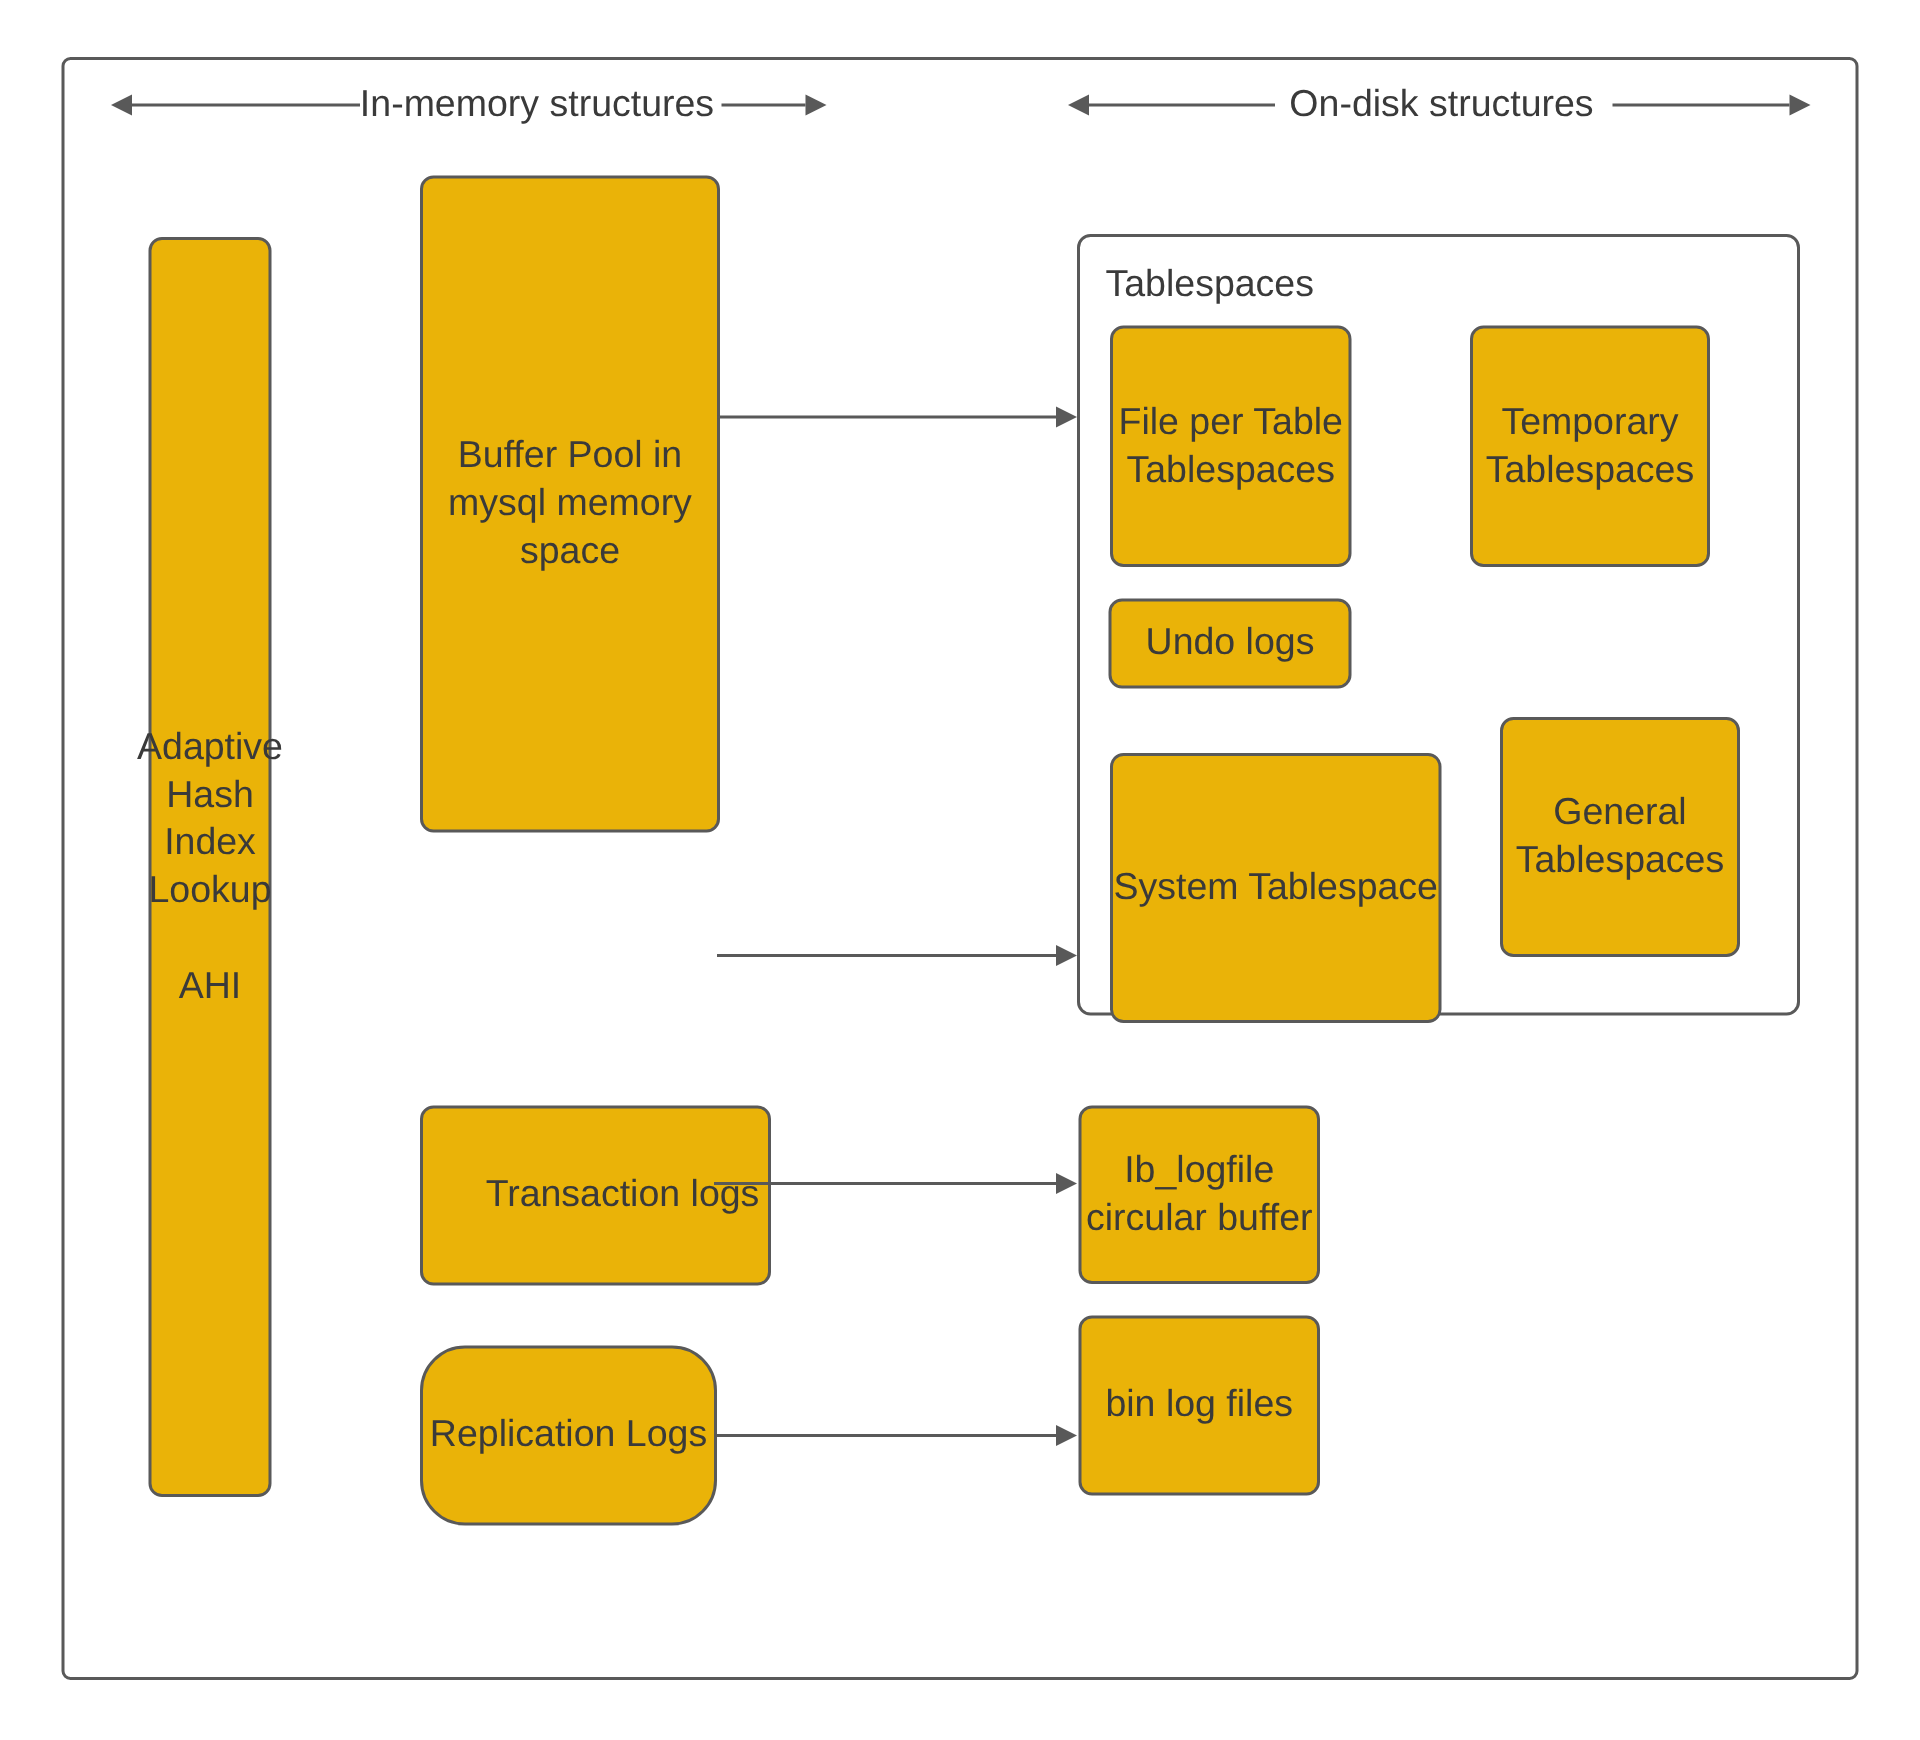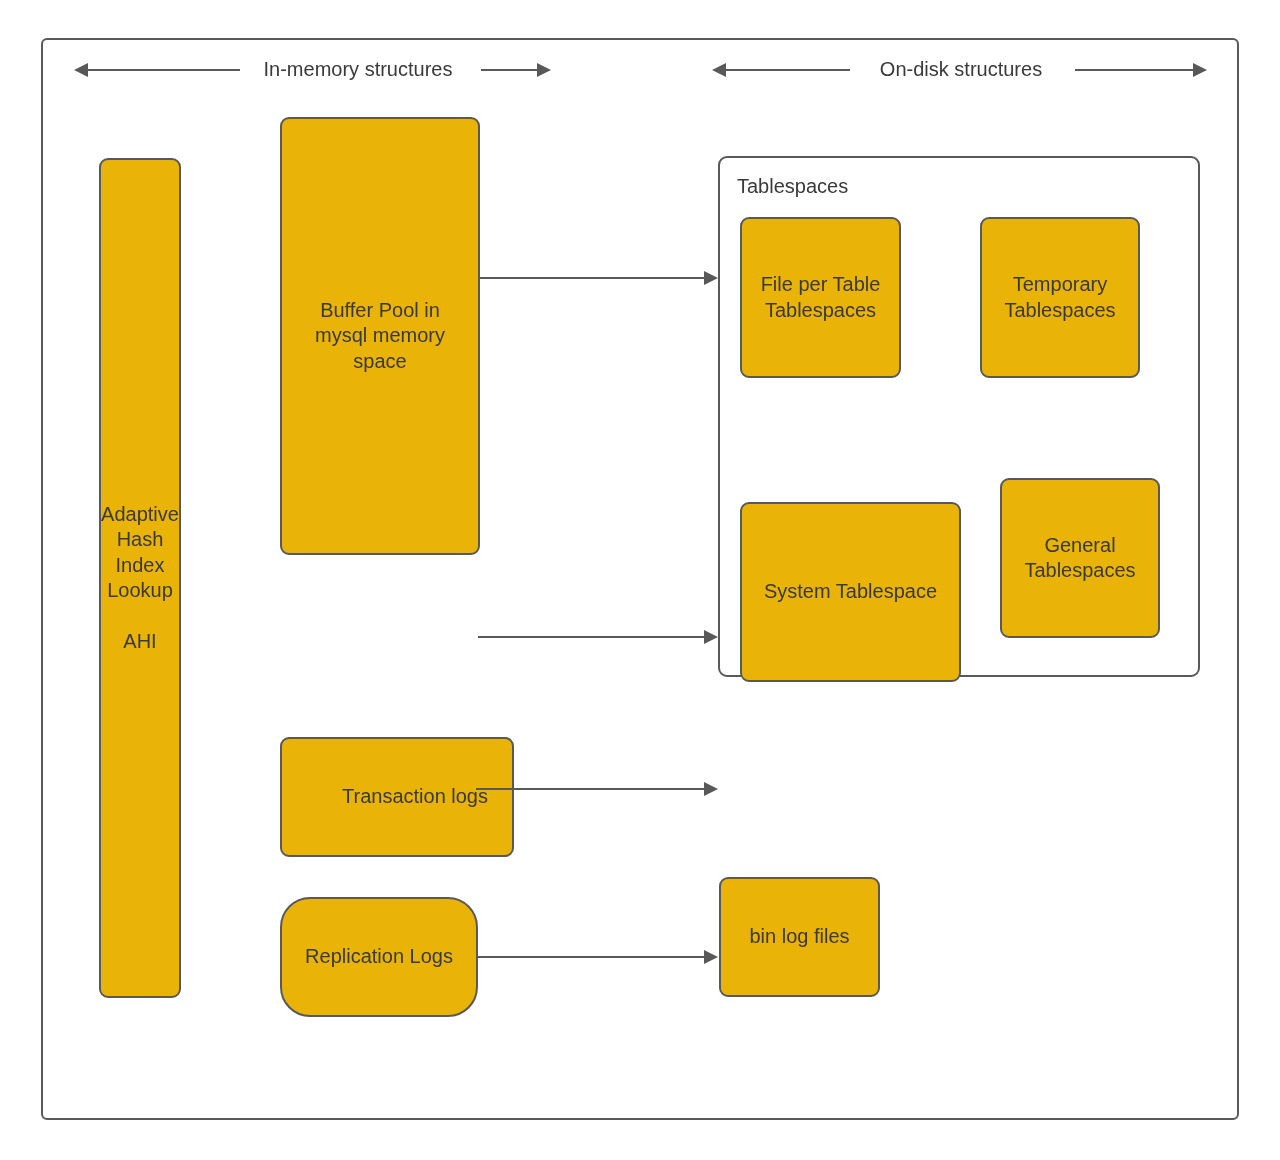--- a/index.html
+++ b/index.html
@@ -3,21 +3,21 @@
 <meta charset="utf-8">
 <style>
   html, body { margin: 0; padding: 0; background: #ffffff; }
   .canvas {
     position: relative;
     width: 1280px;
     height: 1160px;
     background: #ffffff;
     font-family: "Liberation Sans", sans-serif;
     color: #3a3a3a;
-    font-size: 20px;
+    font-size: 25px;
     line-height: 1.27;
     overflow: hidden;
   }
   .outer {
     position: absolute;
     left: 41px; top: 38px;
     width: 1194px; height: 1078px;
     border: 2px solid #595959;
     border-radius: 6px;
     background: #ffffff;
@@ -148,26 +148,29 @@
 
   <div class="container-node tablespaces"></div>
   <span class="container-label">Tablespaces</span>
 
   <div class="node file-per-table">File per Table
 Tablespaces</div>
 
   <div class="node temporary">Temporary
 Tablespaces</div>
 
+  <div class="node undo-logs">Undo logs</div>
 
   <div class="node system">System Tablespace</div>
 
   <div class="node general">General
 Tablespaces</div>
 
+  <div class="node ib-logfile">Ib_logfile
+circular buffer</div>
 
   <div class="node bin-log">bin log files</div>
 
   <div class="hline c1-line"></div>
   <div class="head-right c1-head"></div>
 
   <div class="hline c2-line"></div>
   <div class="head-right c2-head"></div>
 
   <div class="hline c3-line"></div>

